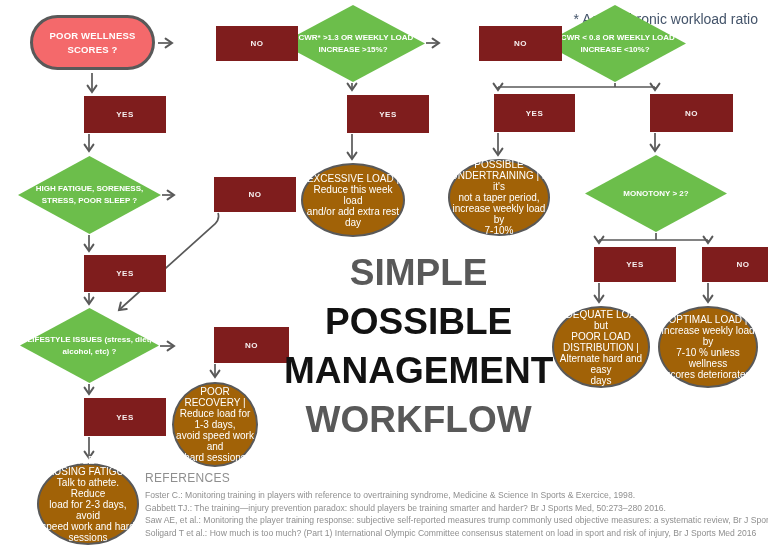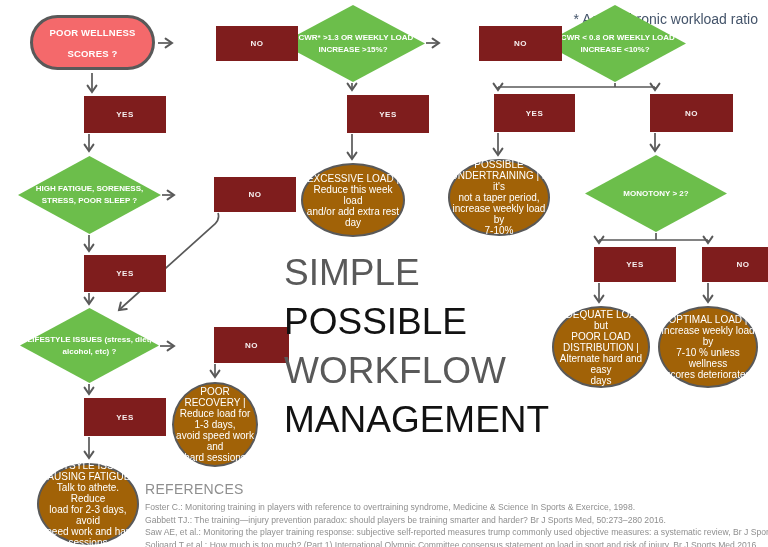--- a/index.html
+++ b/index.html
@@ -14,21 +14,21 @@
     text-align:center; box-sizing:border-box;
   }
   .pre { white-space:pre-line; }
 
   .box {
     background:#7f1d1d; color:rgba(255,255,255,0.93);
     font-size:8px; font-weight:700; letter-spacing:.5px;margin-left:36px;
   }
   .stadium {
     background:#F4696B; border:3px solid #595959; border-radius:28px;
-    color:#fff; font-weight:700; font-size:9.5px; line-height:21px; letter-spacing:.2px;
+    color:#fff; font-weight:700; font-size:9.5px; line-height:14px; letter-spacing:.2px;
   }
   .ellipse {
     background:#a16207; border:2px solid #595959; border-radius:50%;
     color:#fff; font-size:10px; line-height:11px;
   }
   .diamond { color:#fff; font-weight:700; font-size:8px; line-height:12px; }
   .diamond .bg { position:absolute; left:0; top:0; width:100%; height:100%; }
   .diamond .lbl { position:relative; }
 
   
@@ -48,32 +48,32 @@
   .n-d4        { left:585px; top:155px; width:142px; height:77px; }
   .n-yes4      { left:48px;  top:255px; width:82px;  height:37px; }
   .n-yes5      { left:558px; top:247px; width:82px;  height:35px; }
   .n-no5       { left:666px; top:247px; width:82px;  height:35px; }
   .n-d5        { left:20px;  top:308px; width:139px; height:75px; }
   .n-no6       { left:178px; top:327px; width:75px;  height:36px; }
   .n-adequate  { left:552px; top:306px; width:98px;  height:82px; }
   .n-optimal   { left:658px; top:306px; width:100px; height:82px;justify-content:flex-end; }
   .n-yes6      { left:48px;  top:398px; width:82px;  height:38px; }
   .n-recovery  { left:172px; top:382px; width:86px;  height:85px; }
-  .n-fatigue   { left:37px;  top:463px; width:102px; height:82px; }
+  .n-fatigue   { left:37px;  top:463px; width:102px; height:82px;align-items:flex-end; }
 
   .title-block { position:absolute; left:284px; top:248px; }
-  .title-line  { font-size:37px; font-weight:400; line-height:49px; }
+  .title-line  { font-size:37px; font-weight:700; line-height:49px;text-align:center; }
   .t-gray  { color:#595959; }
   .t-black { color:#121212; }
   .byline  { position:absolute; left:288px; top:446px; font-size:12.5px; color:#3F3F3F; }
 
   .note { position:absolute; top:11px; right:10px; font-size:14px; color:#44546A; }
 
   .refs { position:absolute; left:145px; top:471px; width:623px; color:#8F8F8F; }
-  .refs-heading { font-size:14px; letter-spacing:.3px; margin-bottom:4px;margin-top:10px; }
+  .refs-heading { font-size:12px; letter-spacing:.3px; margin-bottom:4px; }
   .ref-line { font-size:8.6px; line-height:12.6px; white-space:nowrap; overflow:hidden; }
 </style>
 </head>
 <body>
 
 <div class="canvas">
 
   <svg class="connectors">
     <defs>
       <marker id="ah" markerWidth="14" markerHeight="14" viewBox="-8 -6 10 12" refX="0" refY="0" orient="auto" markerUnits="userSpaceOnUse">
@@ -226,22 +226,22 @@
   <div class="node ellipse n-optimal">
     <div class="pre">OPTIMAL LOAD  |
 Increase weekly load  by
 7-10 % unless wellness
 scores deteriorates</div>
   </div>
 
   <div class="title-block">
     <div class="title-line t-gray">SIMPLE</div>
     <div class="title-line t-black">POSSIBLE</div>
+    <div class="title-line t-black">MANAGEMENT</div>
     <div class="title-line t-gray">WORKFLOW</div>
-    <div class="title-line t-black">MANAGEMENT</div>
   </div>
 
   <div class="refs">
     <div class="refs-heading">REFERENCES</div>
     <div class="ref-line">Foster C.: Monitoring training in players with reference to overtraining syndrome, Medicine &amp; Science In Sports &amp; Exercice, 1998.</div>
     <div class="ref-line">Gabbett TJ.: The training—injury prevention paradox: should players be training smarter and harder?  Br J Sports Med, 50:273–280 2016.</div>
     <div class="ref-line">Saw AE, et al.: Monitoring the player training response: subjective self-reported measures trump commonly used objective measures: a systematic review, Br J Sports</div>
     <div class="ref-line">Soligard T et al.: How much is too much? (Part 1) International Olympic Committee consensus statement on load in sport and risk of injury, Br J Sports Med 2016</div>
   </div>
 

